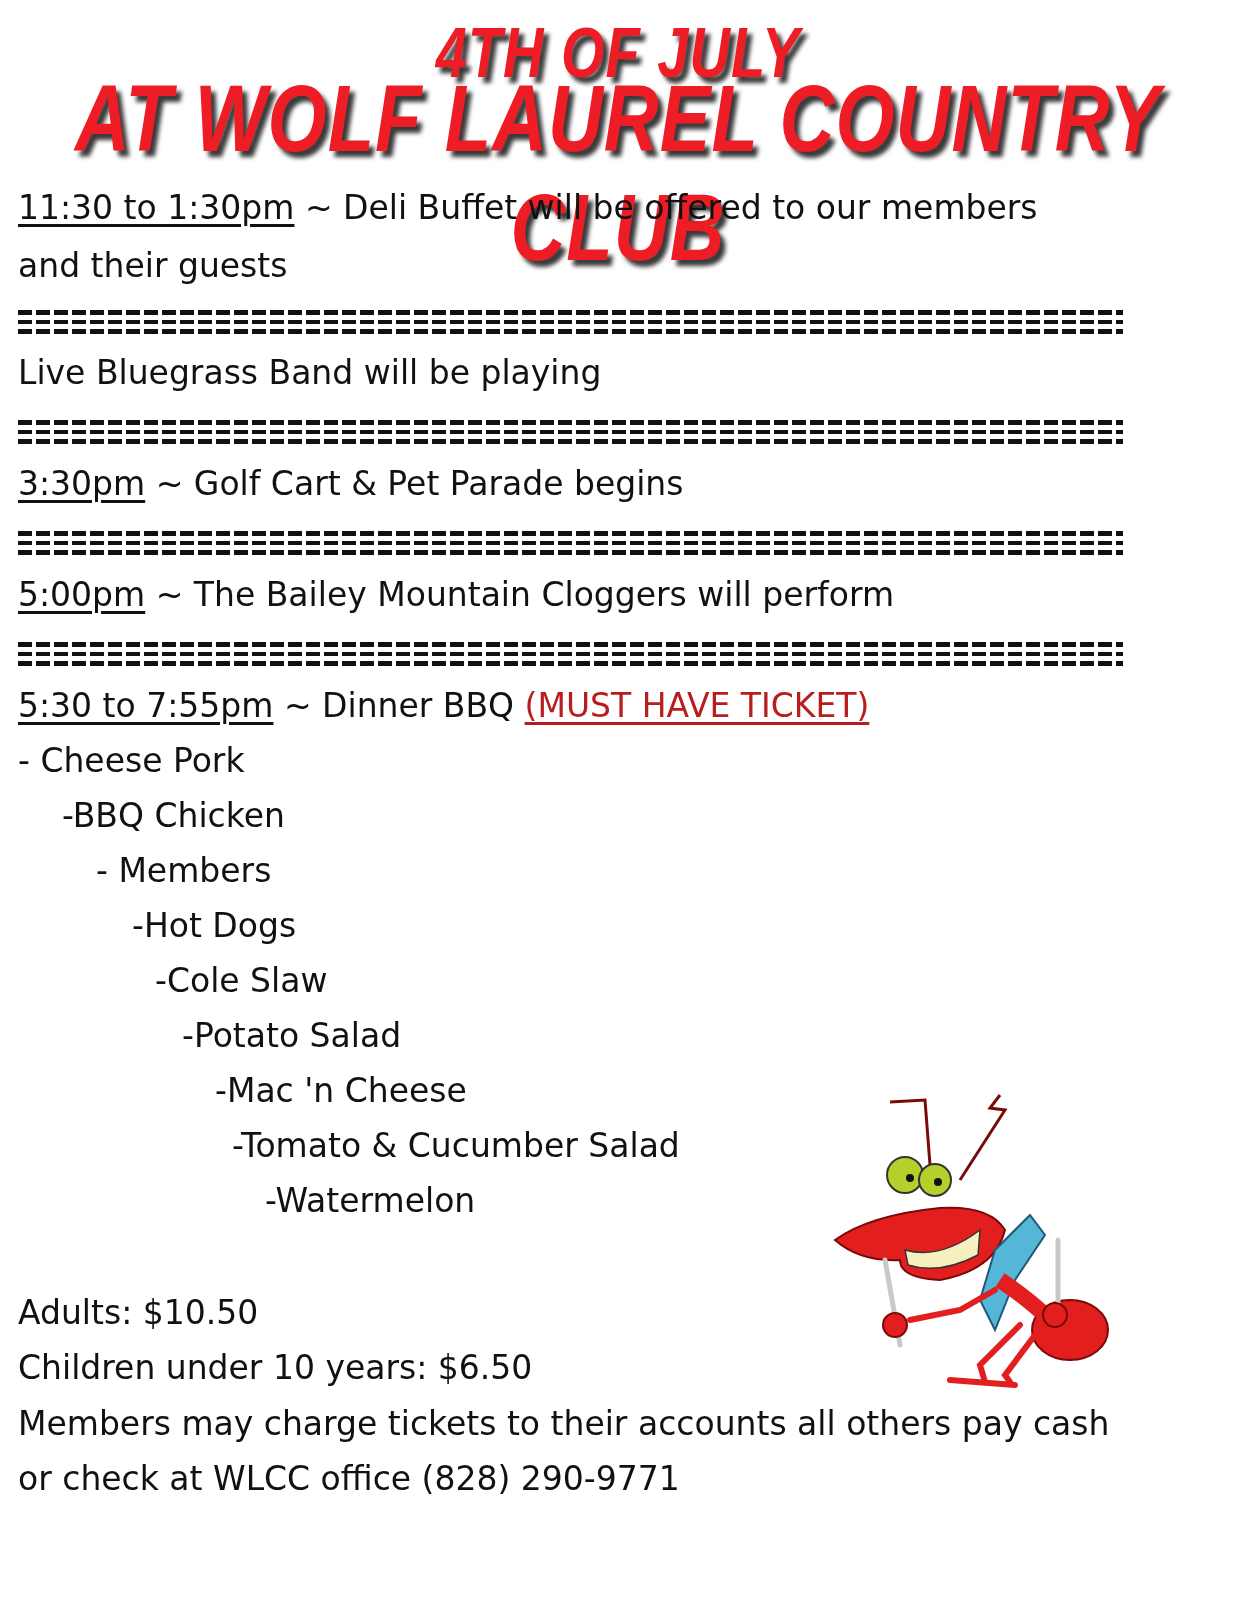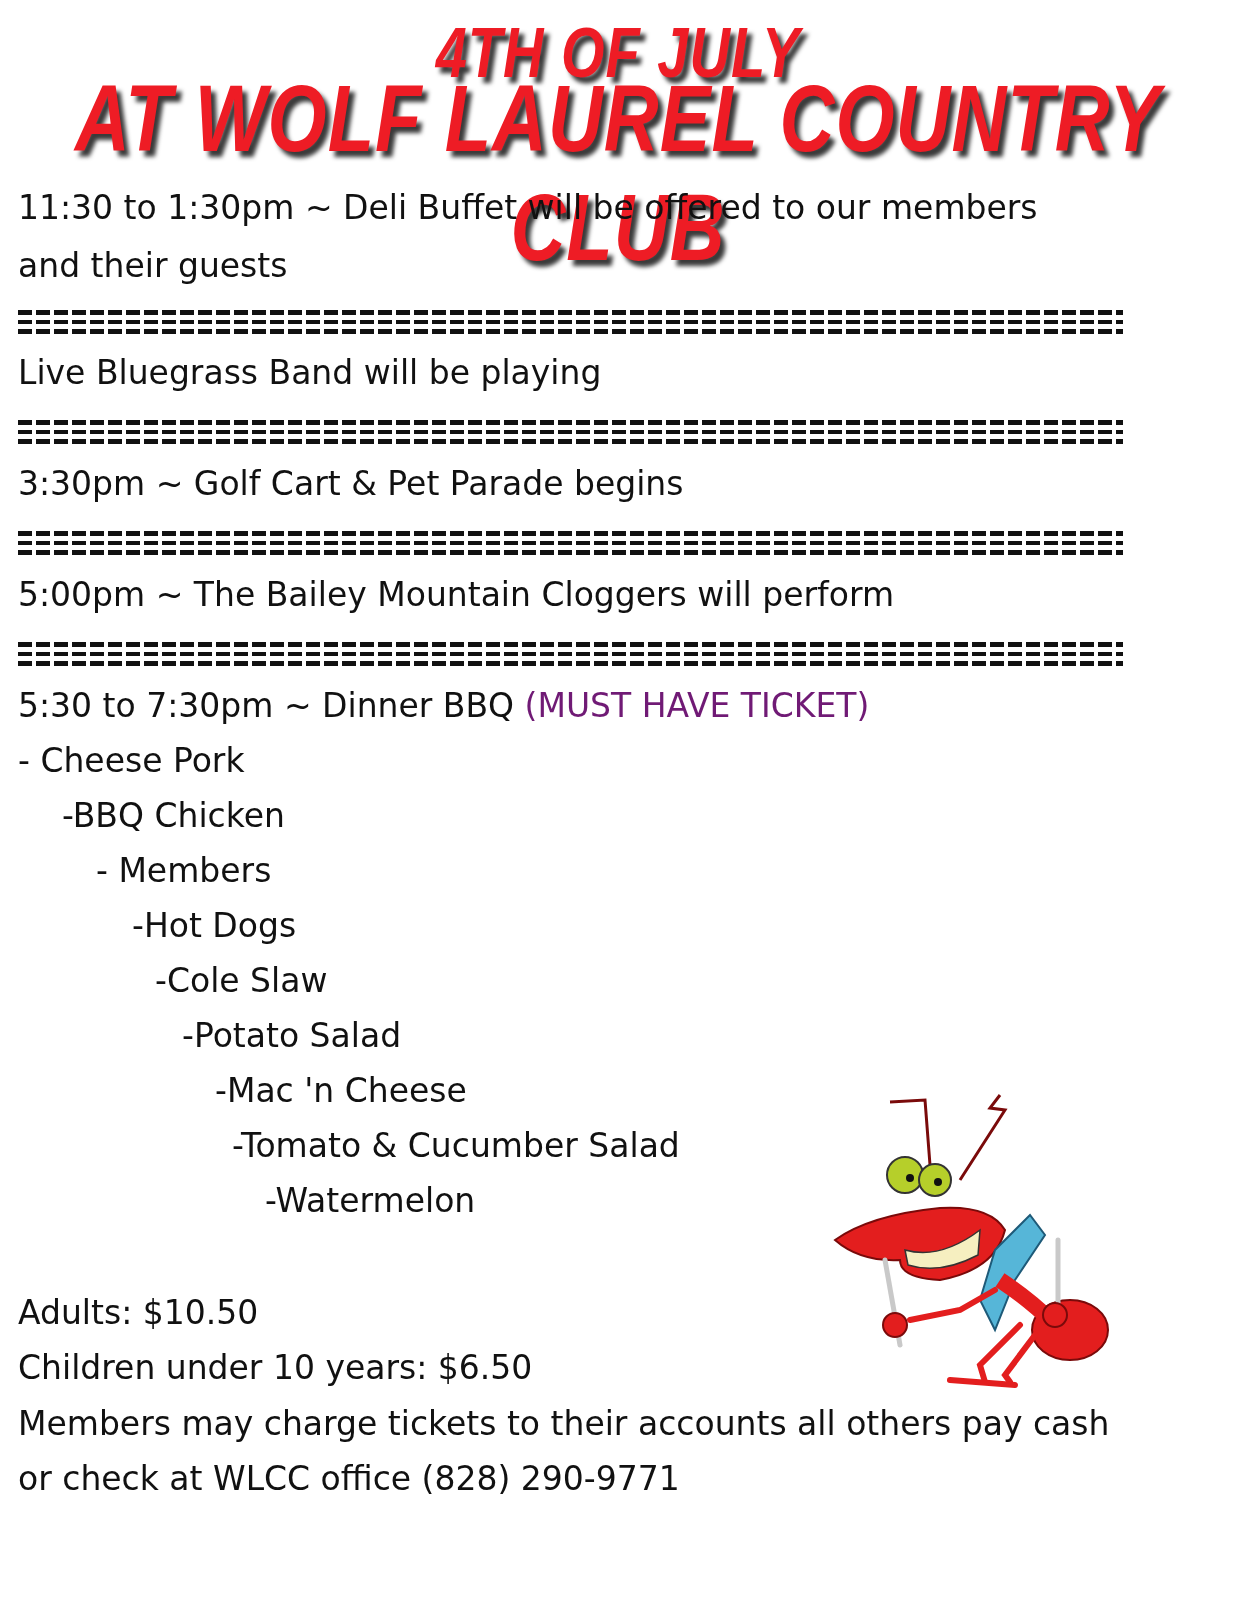--- a/index.html
+++ b/index.html
@@ -4,22 +4,22 @@
 <style>
   html, body { margin: 0; padding: 0; background: #ffffff; }
   body { width: 1236px; height: 1600px; position: relative; overflow: hidden;
          font-family: "DejaVu Sans", sans-serif; color: #111; }
   .title { position: absolute; left: 0; width: 1236px; text-align: center;
            font-family: "Liberation Sans", sans-serif; font-weight: 900; font-style: italic;
            color: #ee1c25; text-shadow: 5px 5px 4px #3a3a3a; letter-spacing: 1px; transform: scaleY(1.25); }
   .t1 { top: 20px; font-size: 56px; }
   .t2 { top: 85px; font-size: 76px; }
   .line { position: absolute; left: 18px; font-size: 33px; white-space: nowrap; }
-  .u { text-decoration-thickness: 3px; text-underline-offset: 5px; }
-  .red { color: #701a75; }
+  .u { text-decoration: underline; text-decoration-thickness: 3px; text-underline-offset: 5px; }
+  .red { color: #b91c1c; }
   .sep { position: absolute; left: 18px; width: 1105px; height: 24px; overflow: hidden;
          background: repeating-linear-gradient(90deg, #111 0 14px, transparent 14px 18px); }
   .sep::before, .sep::after { content: ""; position: absolute; left: 0; right: 0; height: 5px; background: #fff; }
   .sep::before { top: 5px; height: 5px; }
   .sep::after { top: 14px; height: 5px; }
   .mascot { position: absolute; left: 830px; top: 1090px; width: 290px; height: 300px; }
 </style>
 </head>
 <body>
 
@@ -39,21 +39,21 @@
   <span class="u">3:30pm</span><span> ~ Golf Cart &amp; Pet Parade begins</span>
 </div>
 <div class="sep" style="top:531px"></div>
 
 <div class="line" style="top:575px">
   <span class="u">5:00pm</span><span> ~ The Bailey Mountain Cloggers will perform</span>
 </div>
 <div class="sep" style="top:642px"></div>
 
 <div class="line" style="top:686px">
-  <span class="u">5:30 to 7:30pm</span><span> ~ Dinner BBQ </span><span class="u red">(MUST HAVE TICKET)</span>
+  <span class="u">5:30 to 7:55pm</span><span> ~ Dinner BBQ </span><span class="u red">(MUST HAVE TICKET)</span>
 </div>
 
 <div class="line" style="top:741px;left:18px">- Cheese Pork</div>
 <div class="line" style="top:796px;left:62px">-BBQ Chicken</div>
 <div class="line" style="top:851px;left:96px">- Members</div>
 <div class="line" style="top:906px;left:132px">-Hot Dogs</div>
 <div class="line" style="top:961px;left:155px">-Cole Slaw</div>
 <div class="line" style="top:1016px;left:182px">-Potato Salad</div>
 <div class="line" style="top:1071px;left:215px">-Mac 'n Cheese</div>
 <div class="line" style="top:1126px;left:232px">-Tomato &amp; Cucumber Salad</div>

